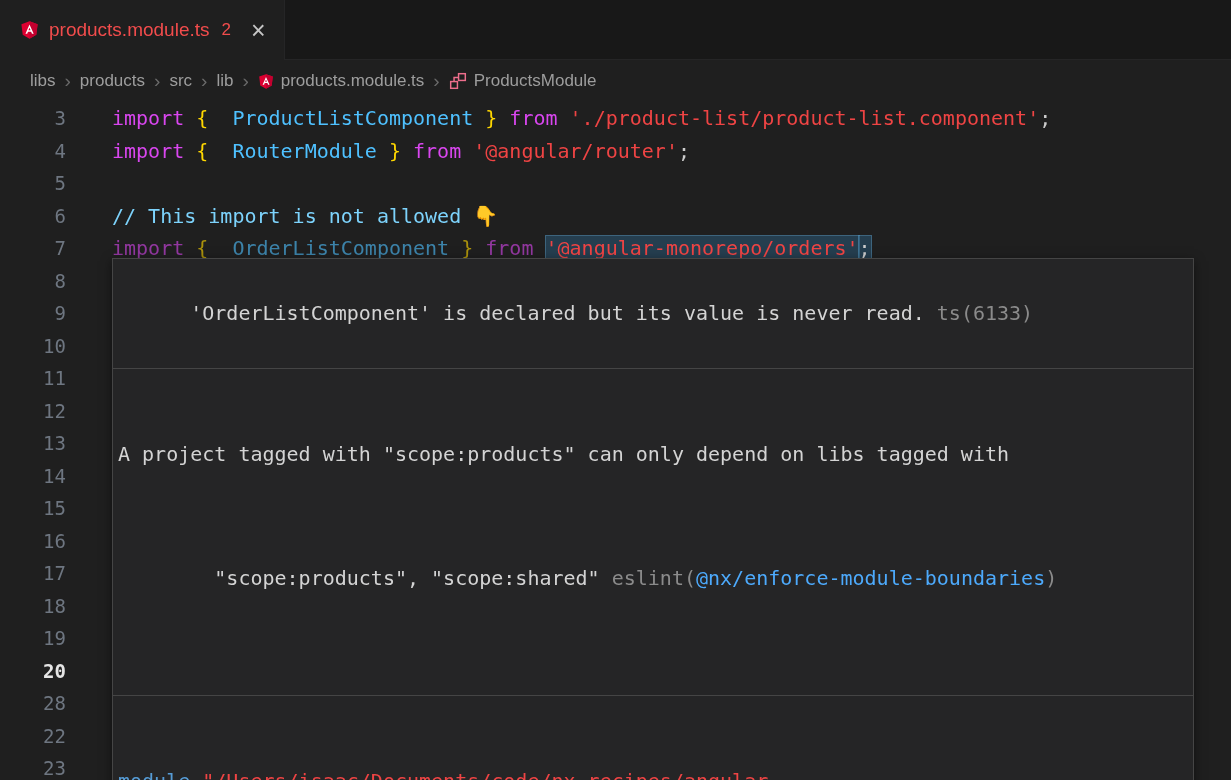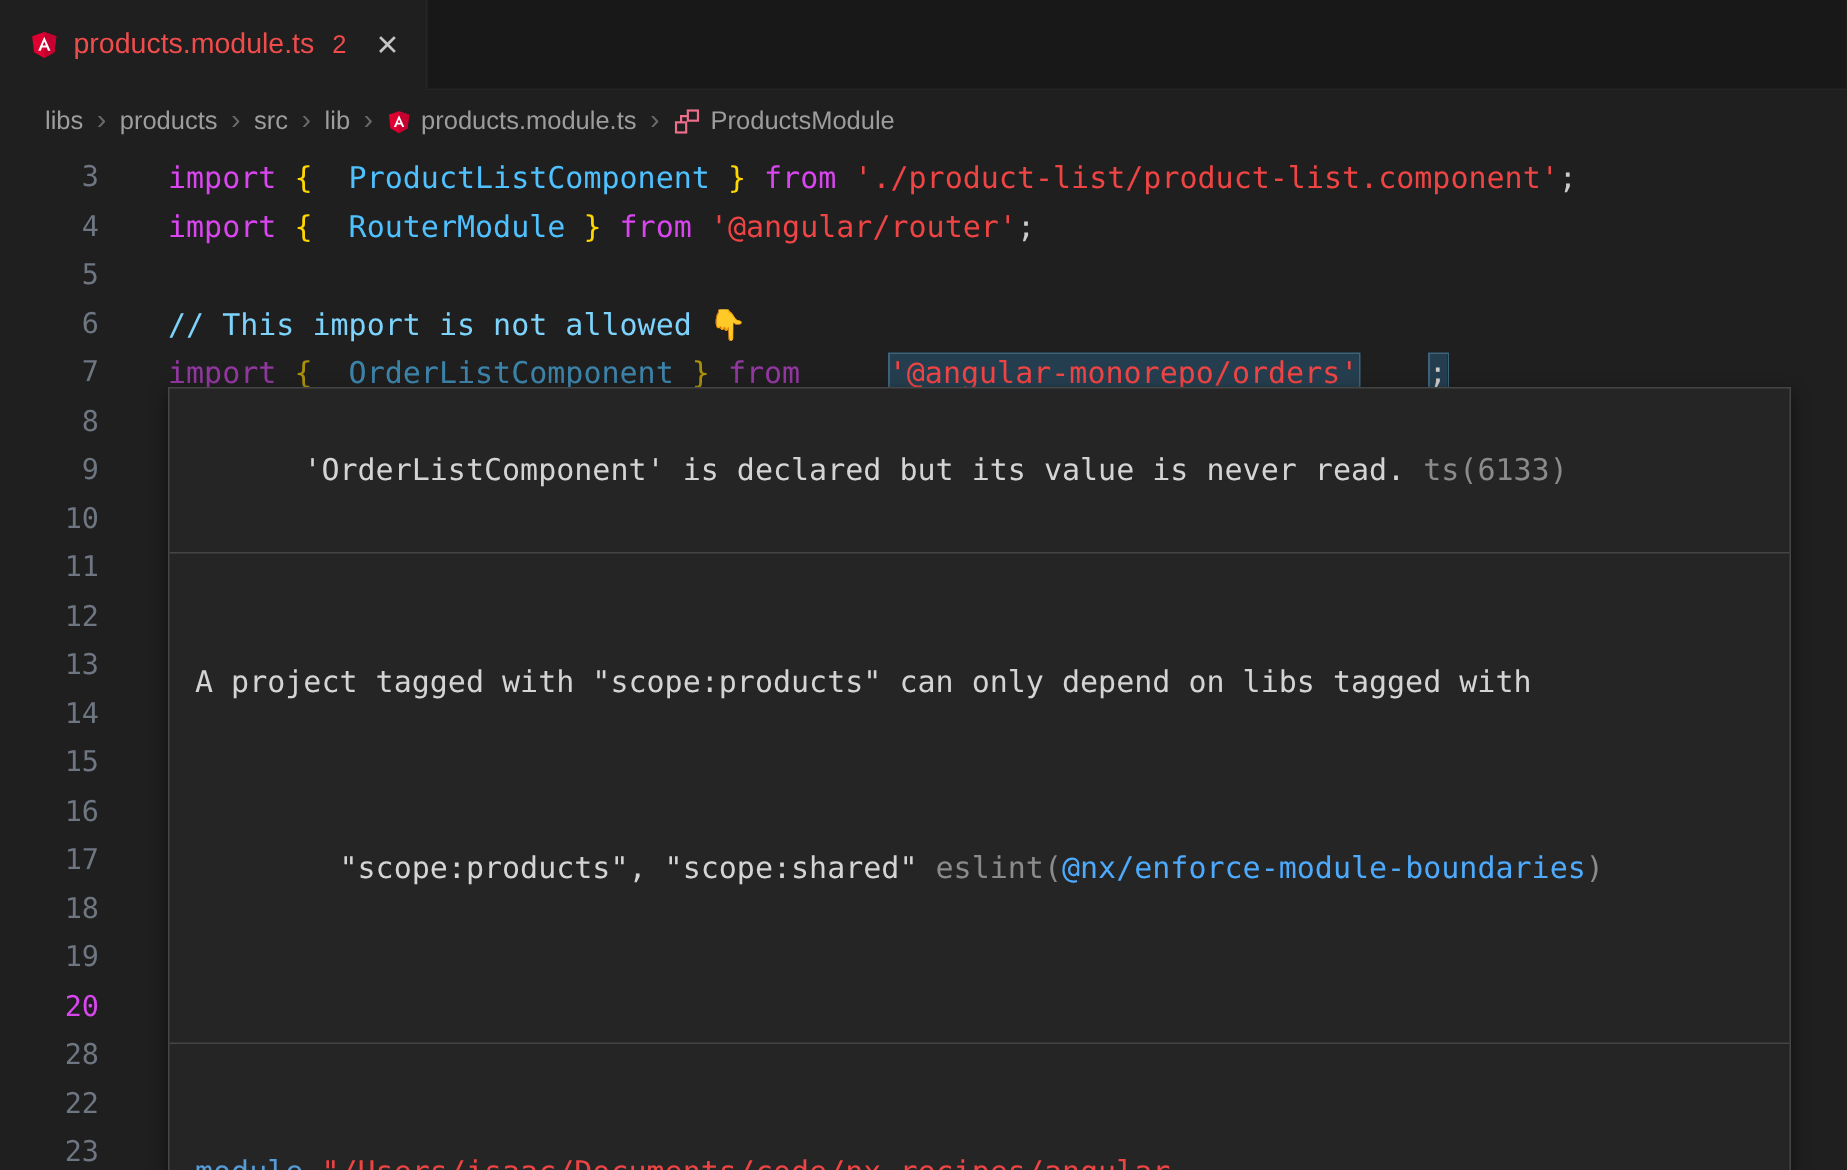--- a/index.html
+++ b/index.html
@@ -25,21 +25,21 @@
 
   
   .breadcrumb { height:42px; background:#1f1f1f; display:flex; align-items:center; gap:9px; padding-left:30px; font-size:17px; color:#9d9d9d; }
   .bc-item { display:flex; align-items:center; gap:7px; cursor:pointer; }
   .bc-sep { color:#6a6a6a; font-size:19px; }
 
   
   .editor { position:relative; font-family:"DejaVu Sans Mono","Liberation Mono",monospace; font-size:20px; height:678px; }
   .row { display:flex; height:32.5px; line-height:32.5px; white-space:pre; }
   .gutter { flex:0 0 66px; text-align:right; color:#6e7681; user-select:none; font-size:19px; }
-  .gutter.active { color:#d946ef; }
+  .gutter.active { color:#e5e5e5;font-weight:bold; }
   .content { position:relative; padding-left:46px; flex:1; }
   .guide { position:absolute; top:0; bottom:0; width:1px; background:#3d3d3d; }
   .guide.g0 { background:#5a5a5a; }
 
   .tk.fg   { color:#cccccc; }
   .tk.kw   { color:#d946ef; }
   .tk.kw2  { color:#569cd6; }
   .tk.type { color:#4fc1ff;margin-left:12px; }
   .tk.prop { color:#9cdcfe; }
   .tk.str  { color:#ef4444; }
@@ -50,31 +50,31 @@
   .tk.b3   { color:#179fff; }
   .tk.dim  { opacity:.62; }
   .tk.sq   {
     text-decoration-line:underline;
     text-decoration-style:wavy;
     text-decoration-color:#f14c4c;
     text-decoration-thickness:1.5px;
     text-underline-offset:5px;
     text-decoration-skip-ink:none;
   }
-  .tk.hl { background:rgba(44,93,128,.5); box-shadow:0 0 0 1px rgba(86,156,202,.55);margin-left:47px; }
+  .tk.hl { background:rgba(44,93,128,.5); box-shadow:0 0 0 1px rgba(86,156,202,.55); }
   .blame { color:#6b6b6b; margin-left:6.5ch; }
 
   
   .hover-popup {
     position:absolute; left:112px; top:156px; width:1082px;
     background:#252526; border:1px solid #454545; z-index:5;
     box-shadow:0 3px 10px rgba(0,0,0,.5);
     font-size:20px;
   }
-  .hv-section { padding:8px 17px; line-height:31px; color:#d4d4d4; border-bottom:1px solid #454545; white-space:pre-wrap; }
+  .hv-section { padding:8px 5px; line-height:31px; color:#d4d4d4; border-bottom:1px solid #454545; white-space:pre-wrap; }
   .hv-dim { color:#8b8b8b; }
   .hv-link { color:#4daafc; cursor:pointer; }
 </style>
 </head>
 <body>
 
 <div class="tabbar">
   <div class="tab">
     <span style="display:flex;">
       <svg width="19" height="20" viewBox="0 0 24 24">

